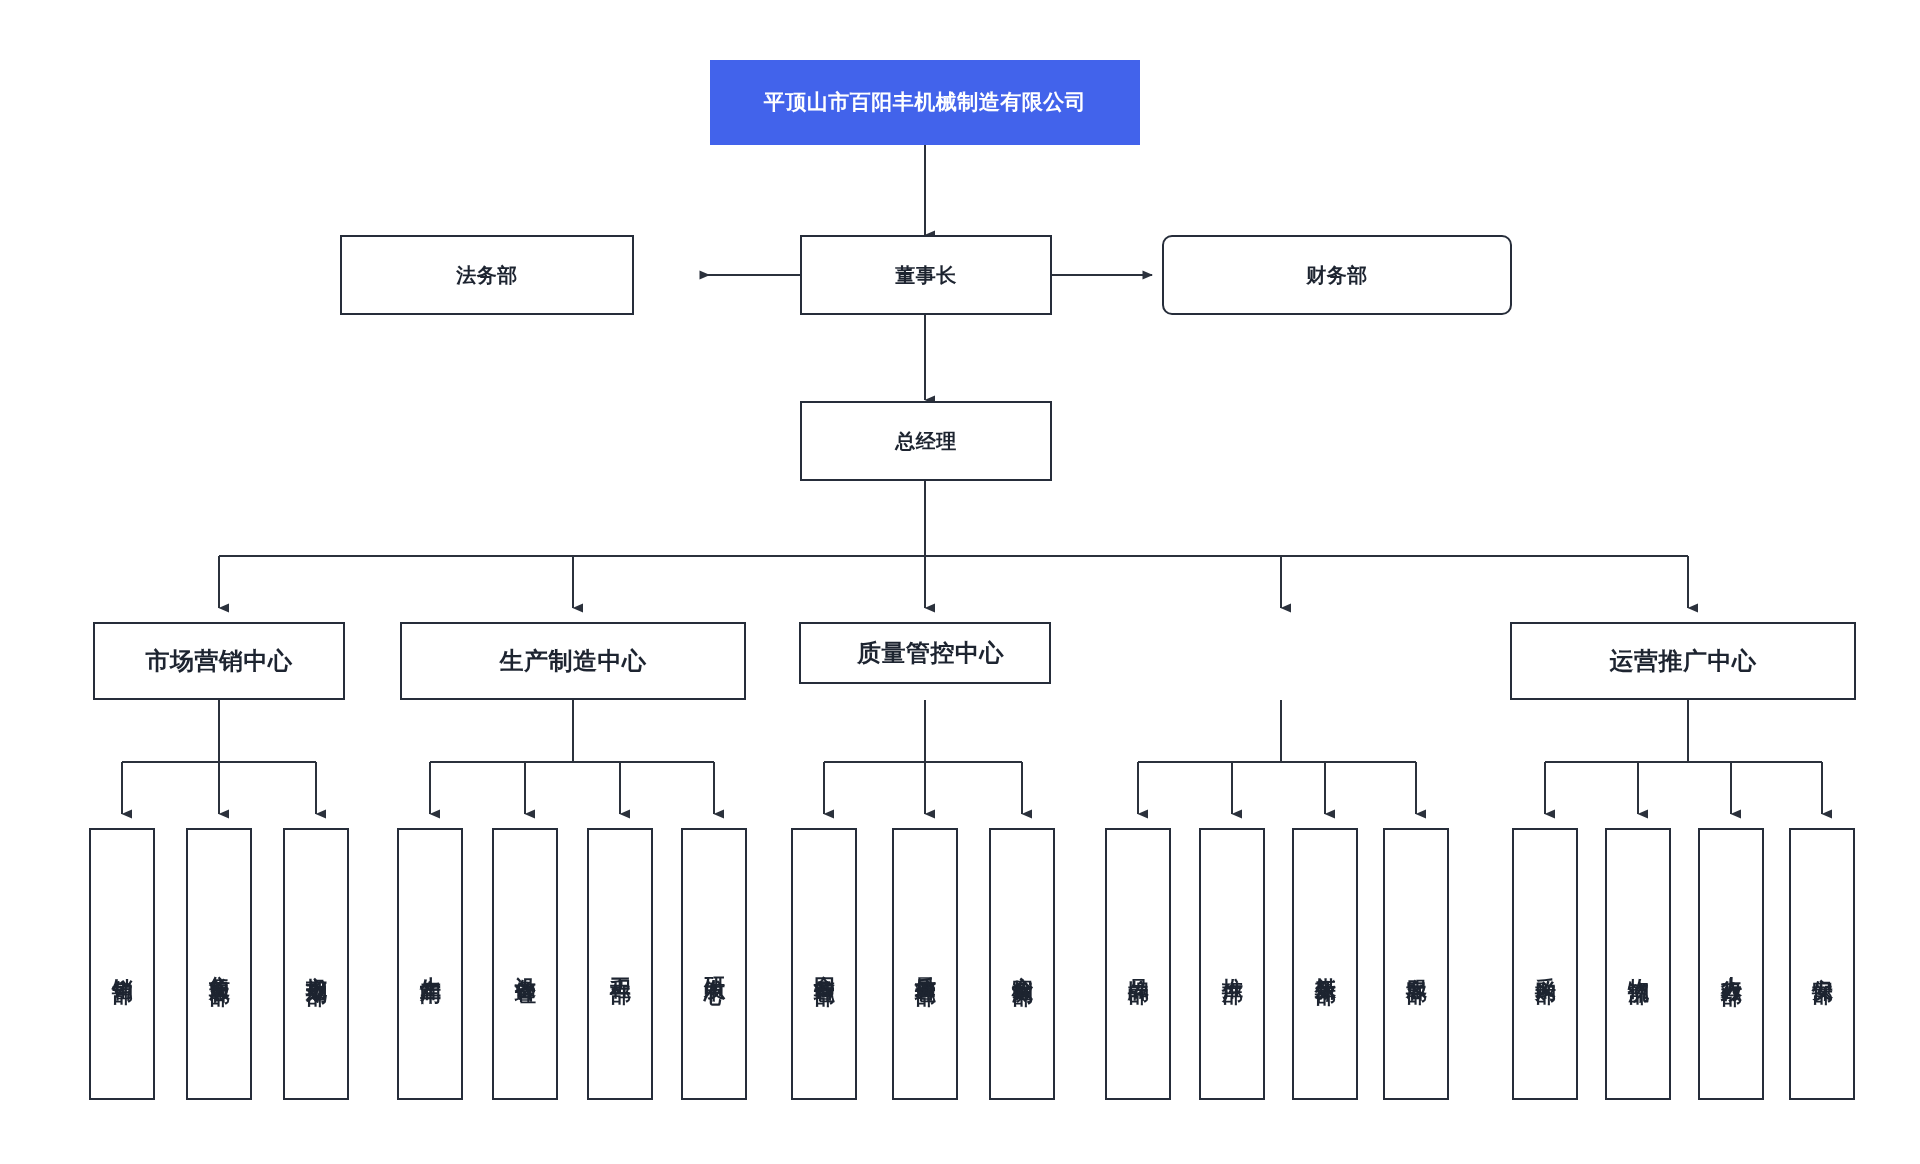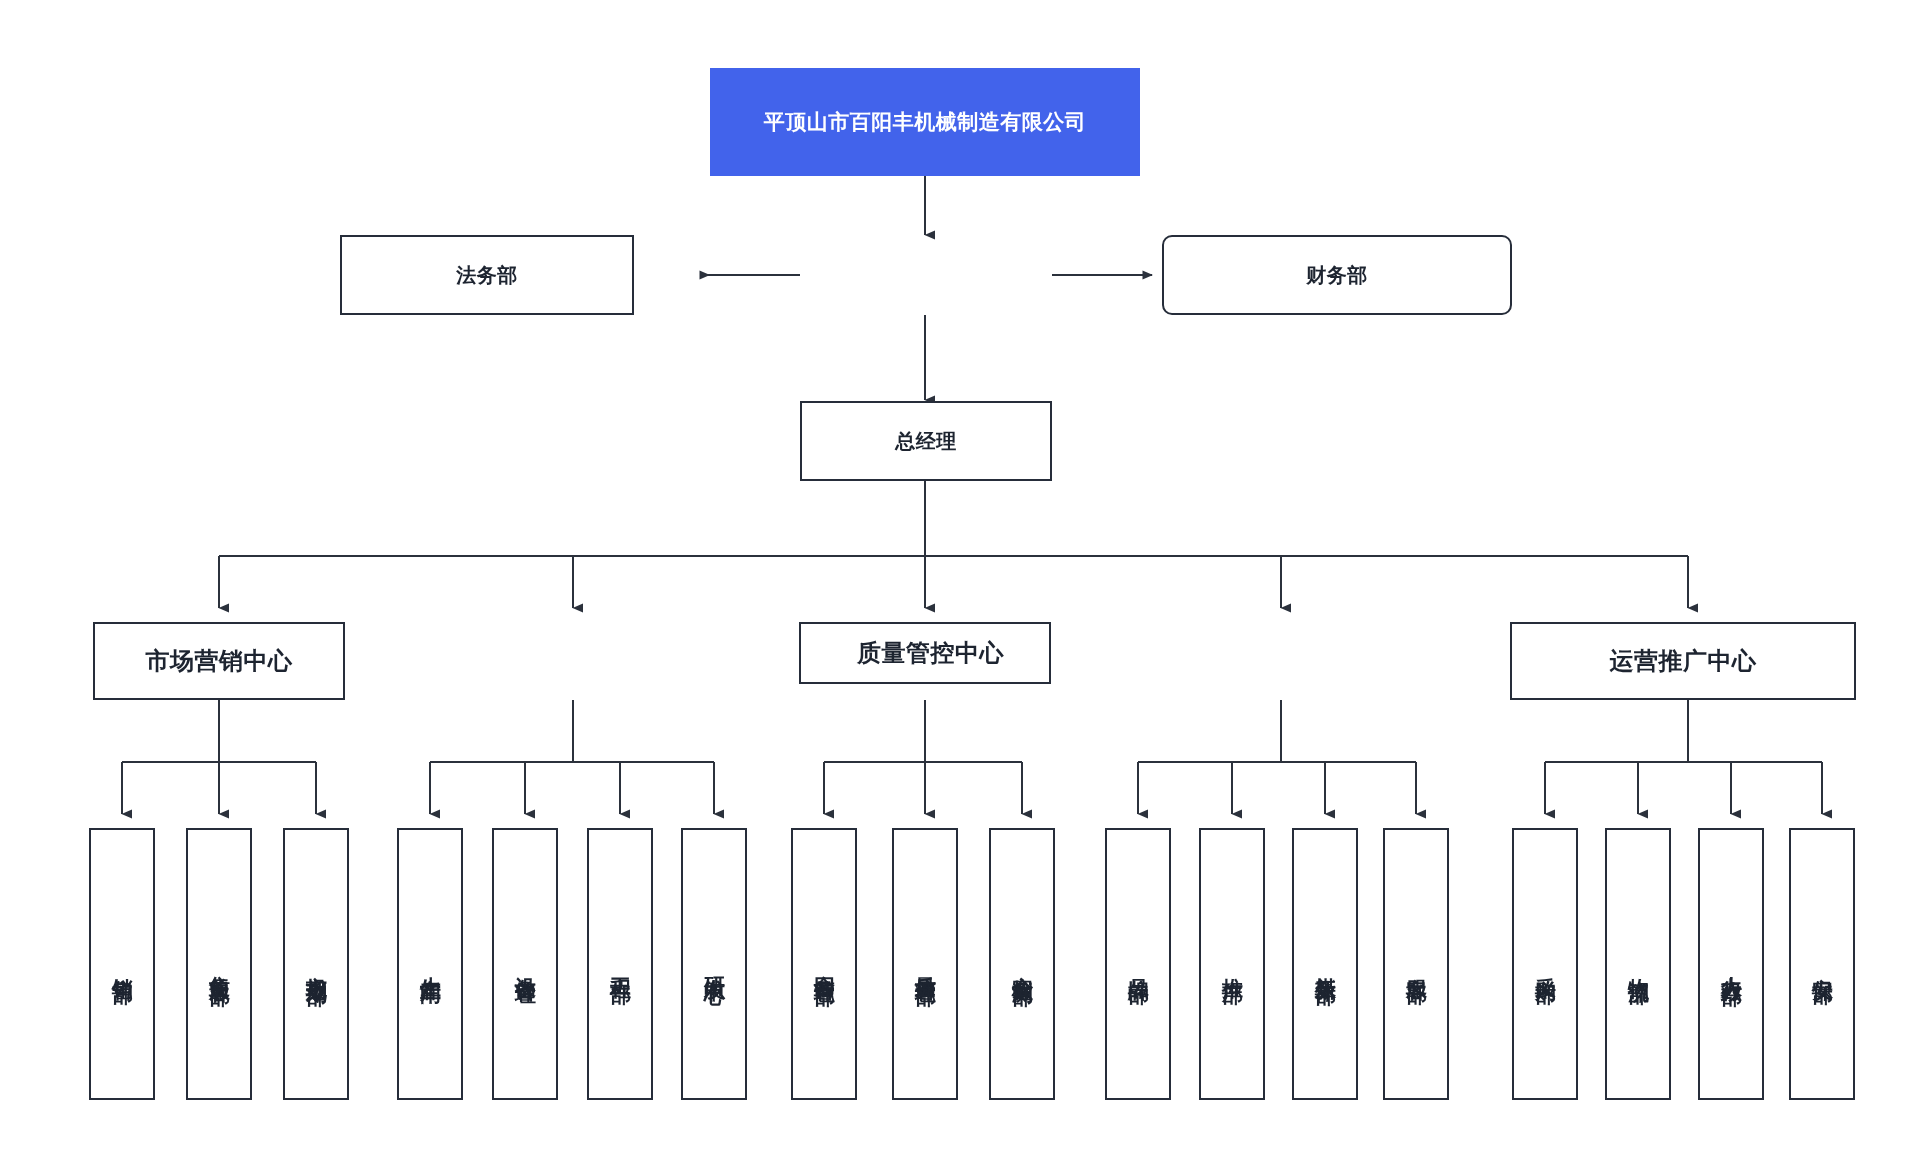--- a/index.html
+++ b/index.html
@@ -134,41 +134,47 @@
 
       <line x1="1688" y1="700" x2="1688" y2="762"></line>
       <line x1="1545" y1="762" x2="1822" y2="762"></line>
       <line x1="1545" y1="762" x2="1545" y2="814" marker-end="url(#arrow-down)"></line>
       <line x1="1638" y1="762" x2="1638" y2="814" marker-end="url(#arrow-down)"></line>
       <line x1="1731" y1="762" x2="1731" y2="814" marker-end="url(#arrow-down)"></line>
       <line x1="1822" y1="762" x2="1822" y2="814" marker-end="url(#arrow-down)"></line>
     </g>
   </svg>
 
-  <div class="node-box root" style="left:710px; top:68px; width:430px; height:108px;">
+  <div class="node-box root" style="left:710px; top:60px; width:430px; height:85px;">
     <span class="node-label">平顶山市百阳丰机械制造有限公司</span>
   </div>
 
   <div class="node-box" style="left:340px; top:235px; width:294px; height:80px;">
     <span class="node-label lvl1">法务部</span>
   </div>
 
+  <div class="node-box" style="left:800px; top:235px; width:252px; height:80px;">
+    <span class="node-label lvl1">董事长</span>
+  </div>
 
   <div class="node-box" style="left:1162px; top:235px; width:350px; height:80px;border-radius:10px;">
     <span class="node-label lvl1">财务部</span>
   </div>
 
   <div class="node-box" style="left:800px; top:401px; width:252px; height:80px;">
     <span class="node-label lvl2">总经理</span>
   </div>
 
   <div class="node-box" style="left:93px; top:622px; width:252px; height:78px;">
     <span class="node-label lvl3">市场营销中心</span>
   </div>
 
+  <div class="node-box" style="left:400px; top:622px; width:346px; height:78px;">
+    <span class="node-label lvl3">生产制造中心</span>
+  </div>
 
   <div class="node-box" style="left:799px; top:622px; width:252px; height:62px;padding-left:11px;">
     <span class="node-label lvl3">质量管控中心</span>
   </div>
 
 
   <div class="node-box" style="left:1510px; top:622px; width:346px; height:78px;">
     <span class="node-label lvl3">运营推广中心</span>
   </div>
 

